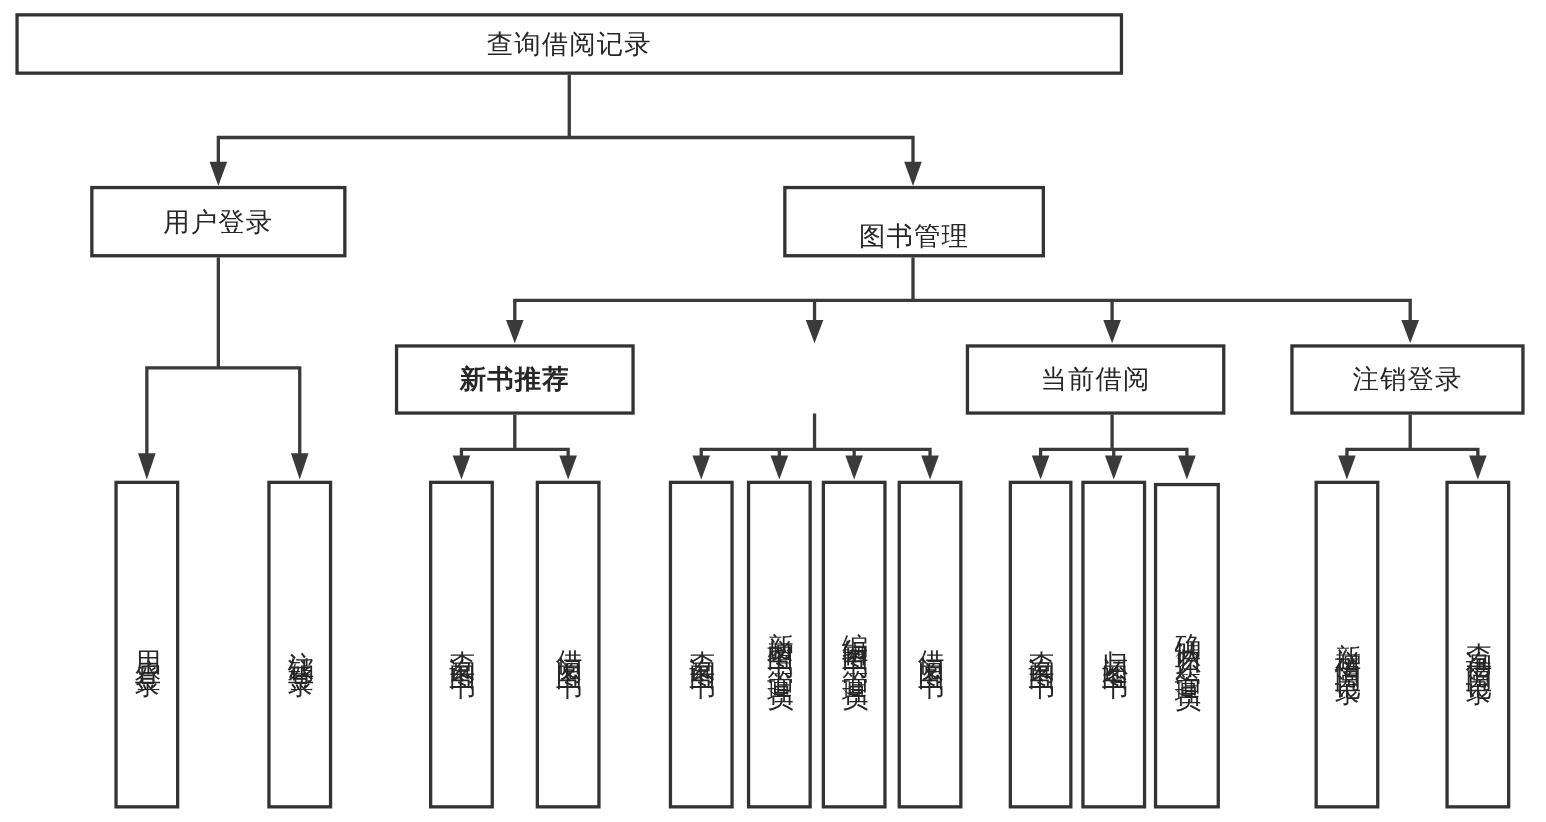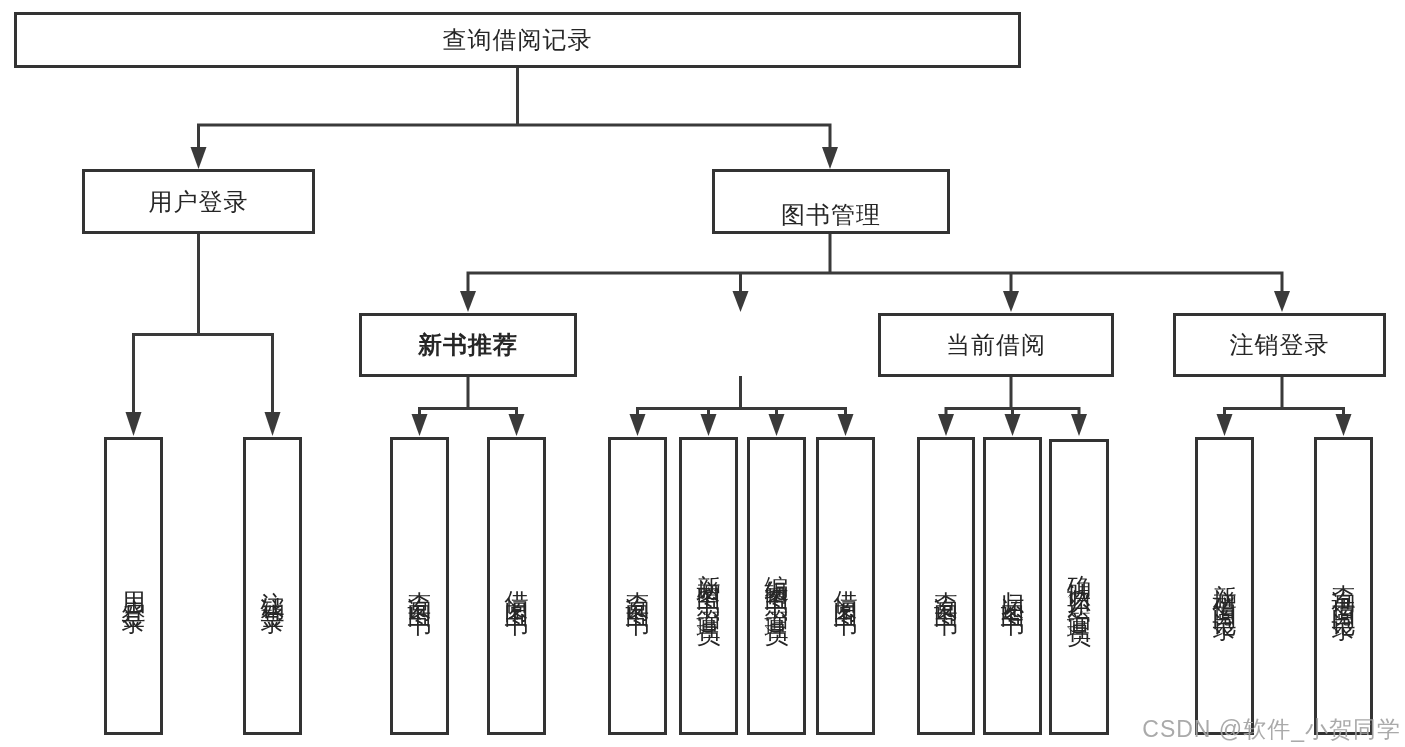--- a/index.html
+++ b/index.html
@@ -155,15 +155,14 @@
     <span class="vlabel">确认归还（管理员）</span>
   </div>
 
   <div class="node" style="left:1195px;top:437px;width:59px;height:298px;">
     <span class="vlabel">新增借阅记录</span>
   </div>
   <div class="node" style="left:1314px;top:437px;width:59px;height:298px;">
     <span class="vlabel">查询借阅记录</span>
   </div>
 
-  <div class="watermark">CSDN @软件_小贺同学</div>
 
 </div>
 
 </body></html>

